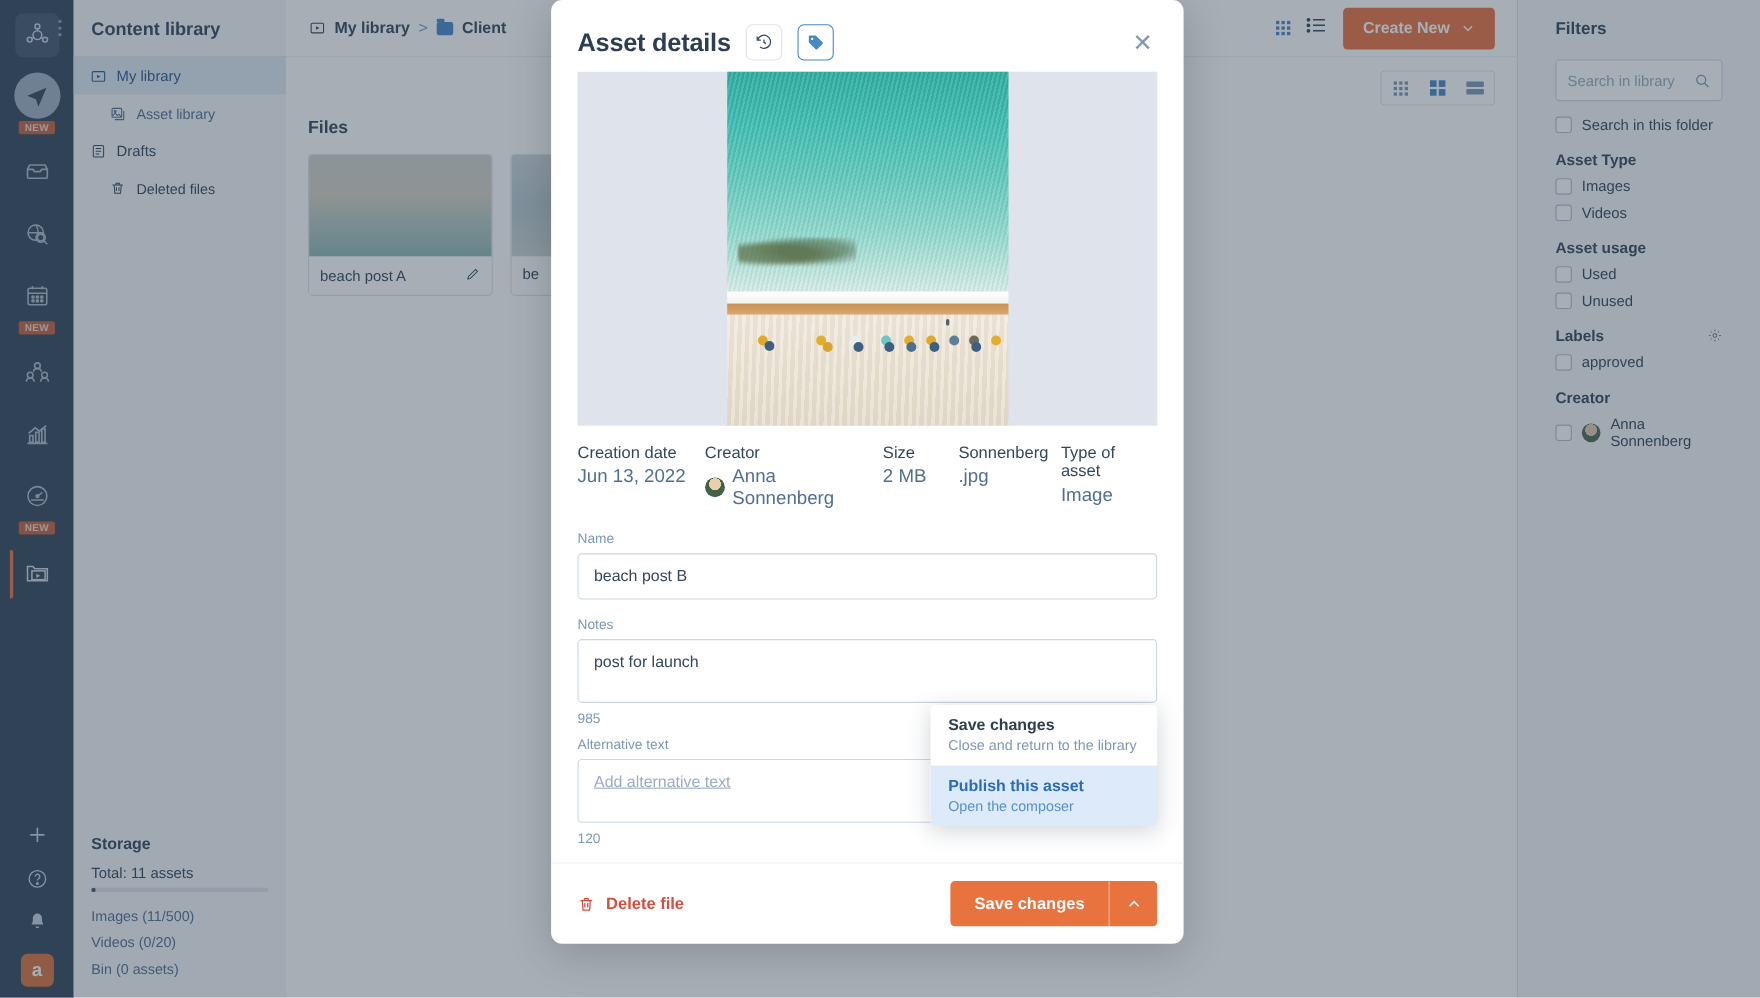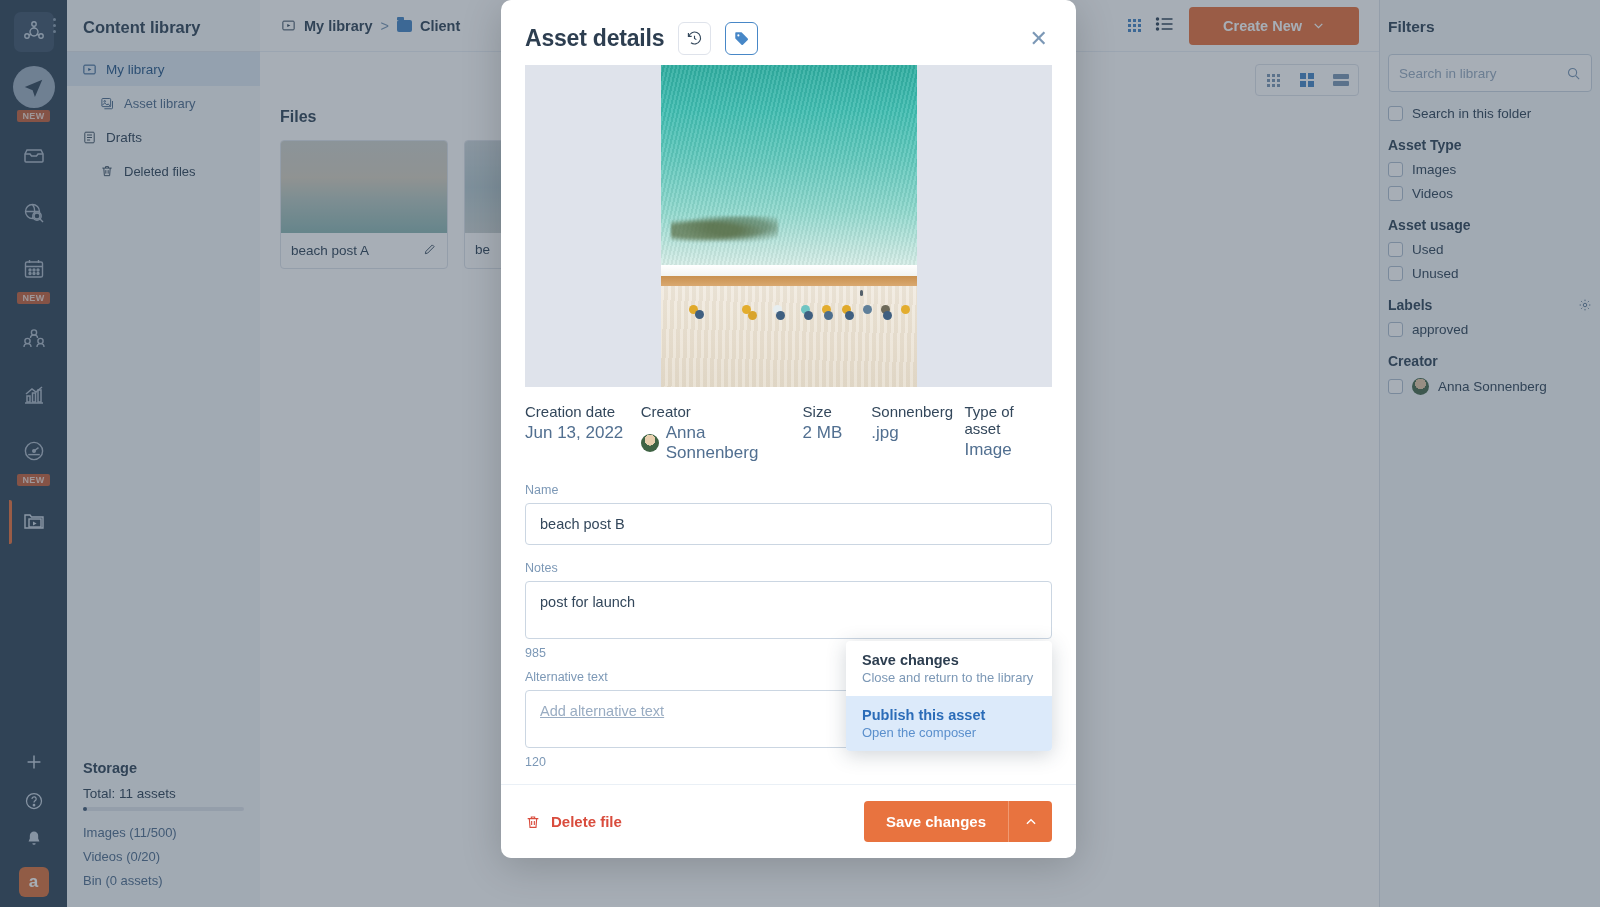--- a/index.html
+++ b/index.html
@@ -76,42 +76,42 @@
   }
   .crumbs { display: flex; align-items: center; gap: 8px; font-size: 14.5px; color: #33475b; font-weight: 600; }
   .crumb-sep { color: #7c98b6; font-weight: 400; }
   .folder-sq { width: 15px; height: 12px; background: #4787c7; border-radius: 2px; position: relative; }
   .folder-sq:before { content:''; position:absolute; left:0; top:-3px; width:7px;height:3px;background:#4787c7;border-radius:1px 1px 0 0;}
   .topbar-right { margin-left: auto; display: flex; align-items: center; gap: 14px; }
   .grid-ico-blue { display: grid; grid-template-columns: repeat(3,3px); gap: 2px; }
   .grid-ico-blue i { width: 3px; height: 3px; background: #4787c7; display:block; }
   .create-btn {
     background: #e8733f; color: #fff; font-size: 14.5px; font-weight: 700; border-radius: 4px;
-    padding: 11px 34px; display: flex; align-items: center; gap: 10px;
+    padding: 11px 18px; display: flex; align-items: center; gap: 10px;
   }
   .subbar { height: 56px; display: flex; align-items: center; justify-content: flex-end; padding: 0 20px; }
   .viewtoggle { display: flex; border: 1px solid #dfe3eb; border-radius: 4px; overflow: hidden; }
   .vt { width: 34px; height: 30px; display: flex; align-items: center; justify-content: center; }
   .vt-dots { display:grid; grid-template-columns: repeat(3,3px); gap:2px; }
   .vt-dots i { width:3px;height:3px;background:#7c98b6;display:block; }
   .vt-quad { display:grid; grid-template-columns: repeat(2,6px); gap:2px; }
   .vt-quad i { width:6px;height:6px;background:#4787c7;display:block; }
   .vt-rows { display:flex;flex-direction:column;gap:2px; }
   .vt-rows i { width:16px;height:5px;background:#7c98b6;display:block;border-radius:1px; }
   .files-wrap { padding: 0 20px; }
   .files-h { font-size: 16px; font-weight: 700; color: #33475b; margin-bottom: 14px; }
   .tiles { display: flex; gap: 16px; }
   .tile { width: 168px; border: 1px solid #dfe3eb; border-radius: 4px; overflow: hidden; background:#fff; }
   .thumb { height: 92px; position: relative; overflow: hidden; }
   .thumb.a { background: linear-gradient(180deg,#cfd2cd 0%,#d7d0c2 40%,#b9c9c2 62%,#8fb8b5 100%); }
   .thumb.b { background: linear-gradient(180deg,#cfd8dc 0%,#b9ccd2 50%,#cfd6d6 100%); }
   .tile-cap { display: flex; align-items: center; justify-content: space-between; padding: 9px 10px; font-size: 13.5px; color: #33475b; }
 
   
-  .filters { width: 221px; flex: 0 0 221px; background: #f5f8fa; border-left: 1px solid #dfe3eb; padding: 18px 8px; }
+  .filters { width: 221px; flex: 0 0 221px; background: #f5f8fa; border-left: 1px solid #dfe3eb; padding: 18px 34px; }
   .filters h3 { font-size: 15.5px; font-weight: 700; color: #33475b; margin-bottom: 18px; }
   .srch { height: 38px; border: 1px solid #cbd6e2; border-radius: 4px; background:#fff; display:flex;align-items:center; padding: 0 10px; justify-content: space-between; margin-bottom: 14px;}
   .srch span { font-size: 13.5px; color: #99acc2; }
   .fl-row { display: flex; align-items: center; gap: 9px; margin-bottom: 9px; }
   .cb { width: 15px; height: 15px; border: 1.5px solid #b0bfd1; border-radius: 3px; background: #fff; flex: 0 0 15px; }
   .fl-row span { font-size: 13.5px; color: #33475b; }
   .fl-h { font-size: 14px; font-weight: 700; color: #33475b; margin: 16px 0 9px 0; display: flex; align-items: center; justify-content: space-between;}
   .ava-sm { width: 17px; height: 17px; border-radius: 50%; background: radial-gradient(circle at 50% 35%, #e6c9a8 0 38%, #4a6b4e 39% 100%); flex:0 0 17px;}
 
   

